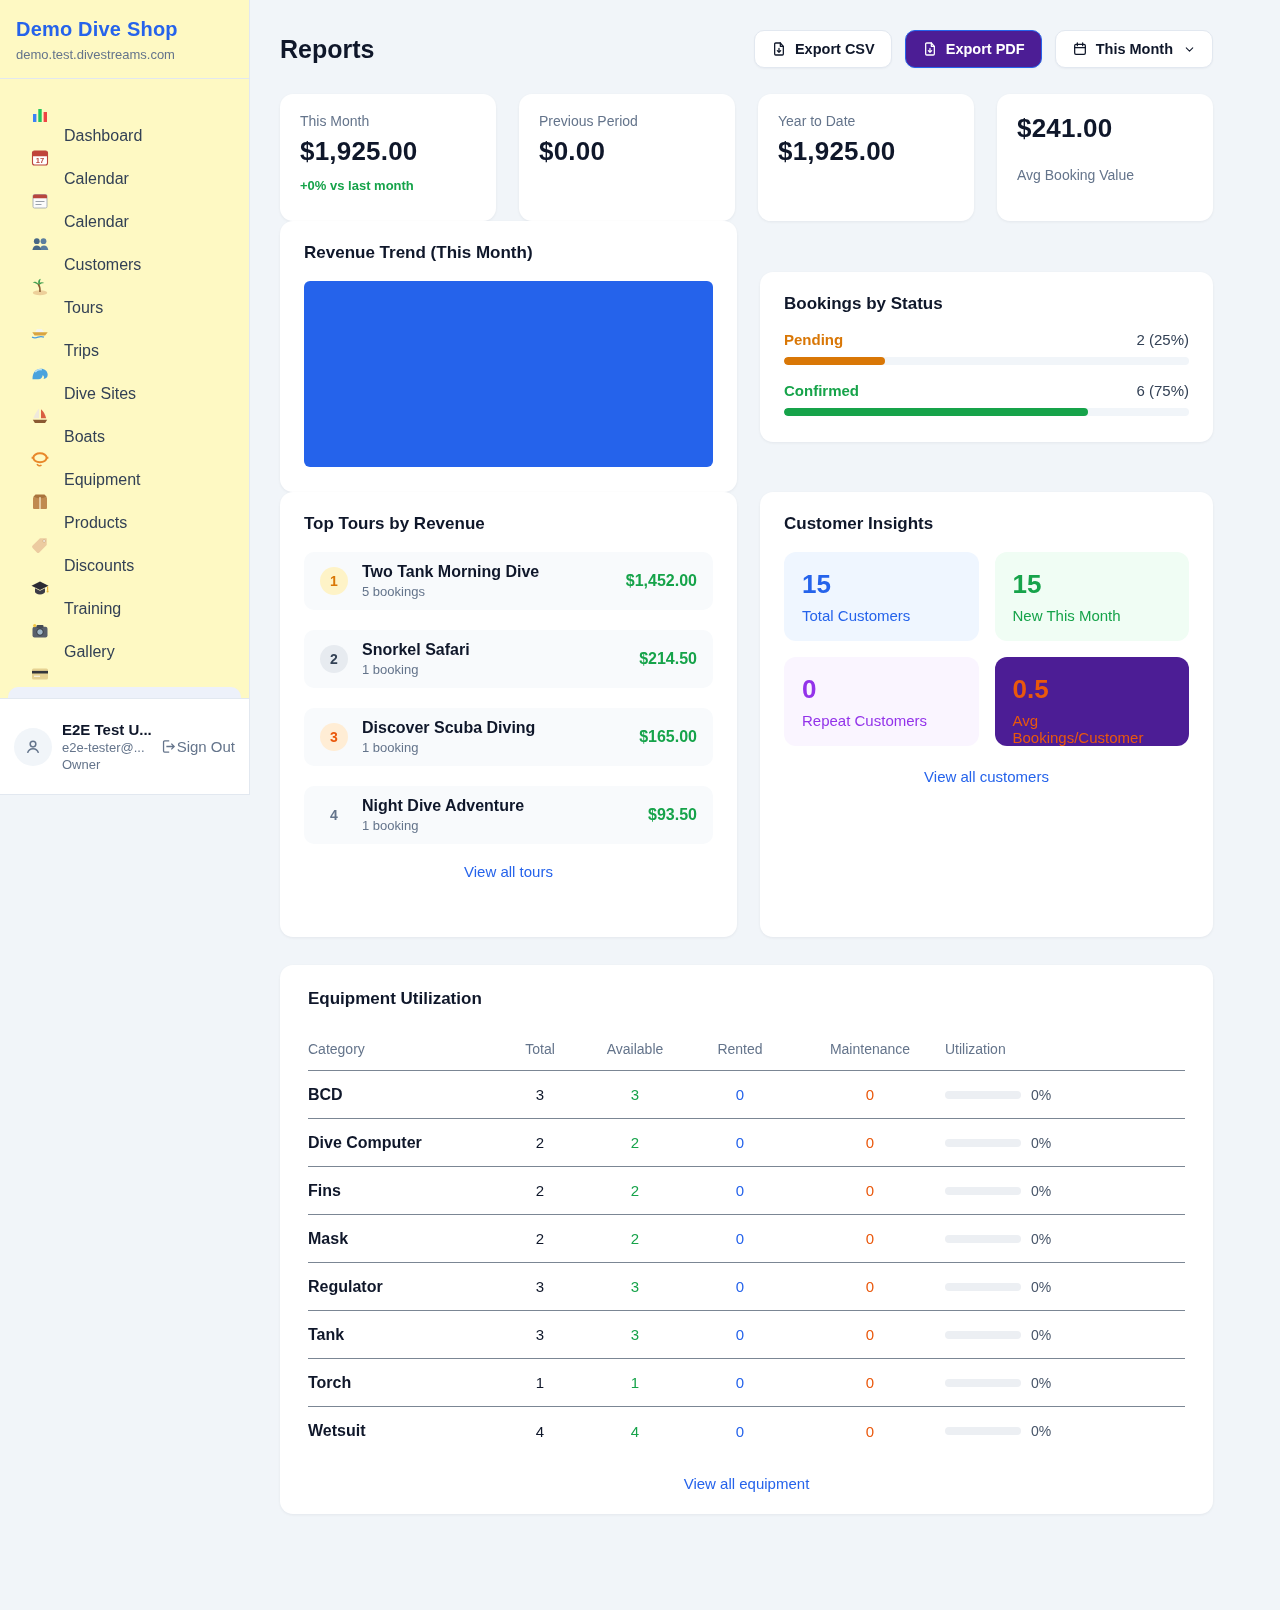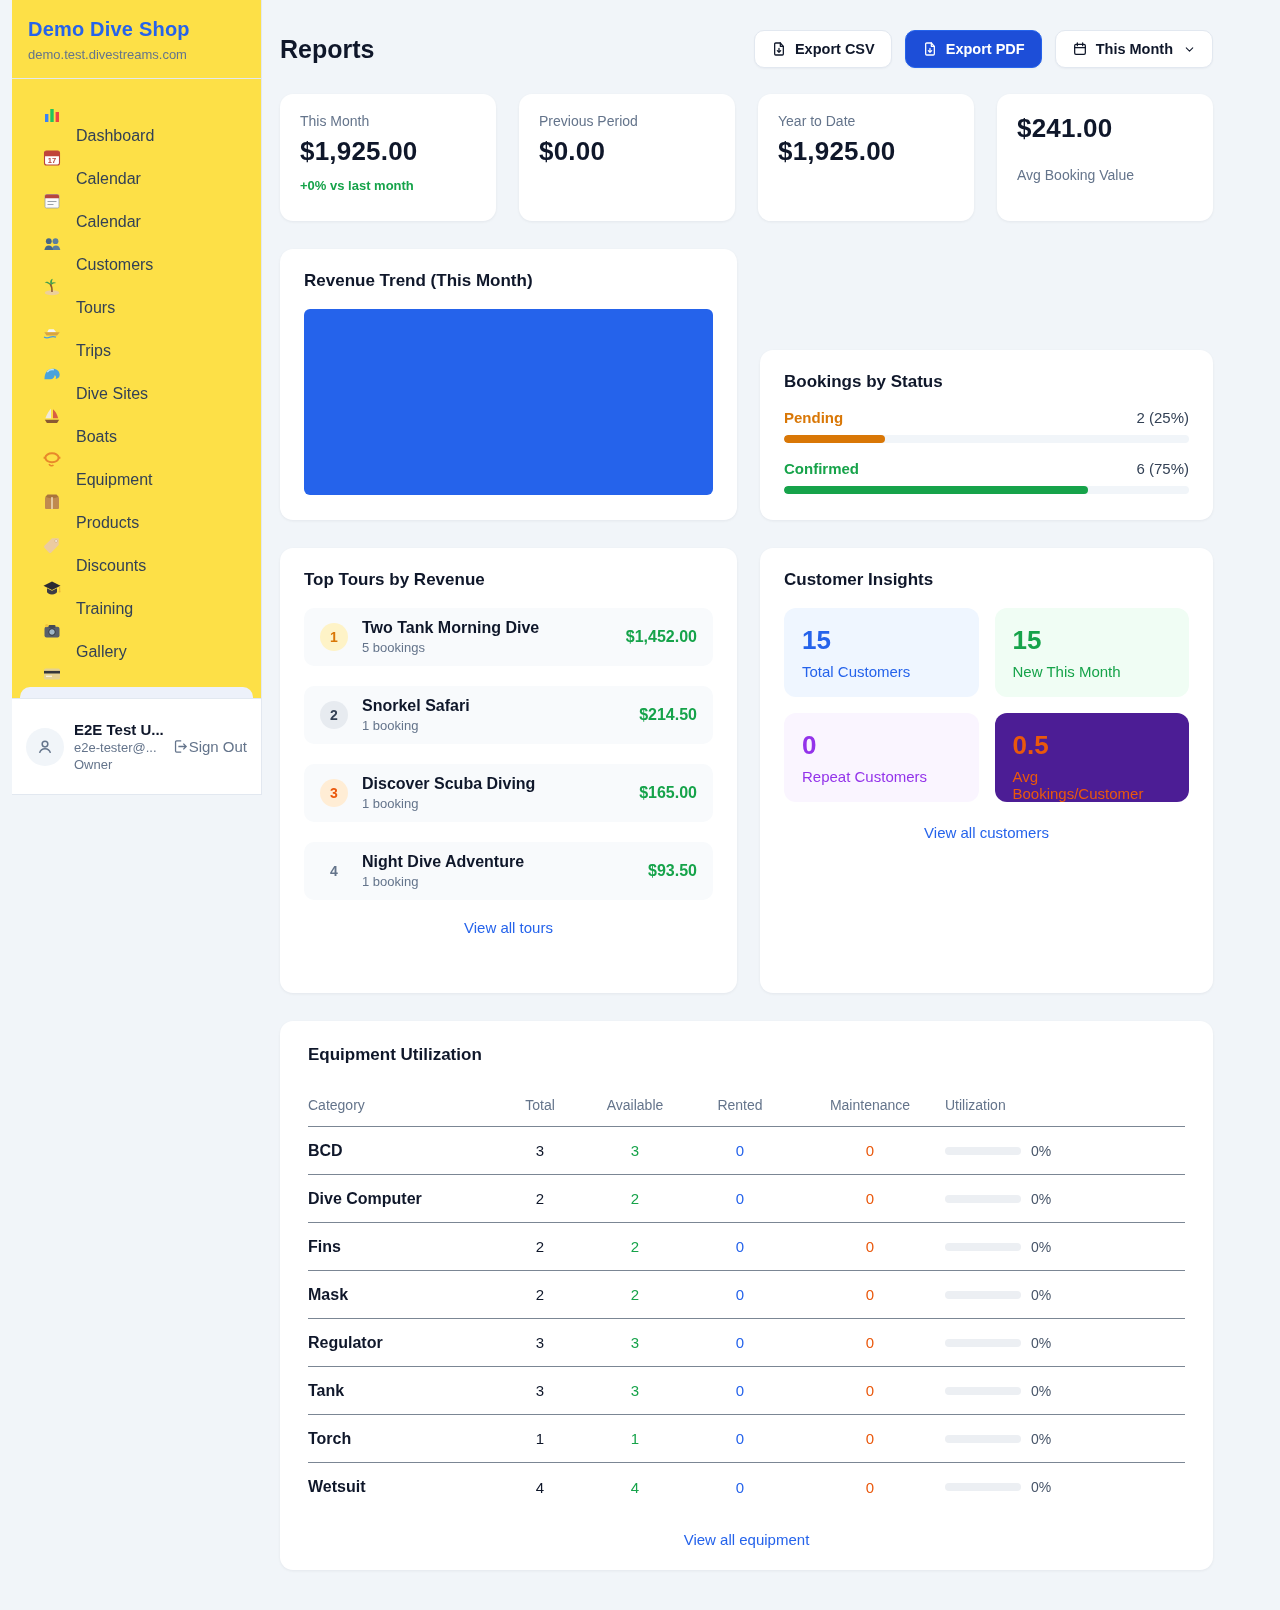--- a/index.html
+++ b/index.html
@@ -1,20 +1,20 @@
 <!DOCTYPE html>
 <html><head>
 <meta charset="utf-8">
 <style>
   * { margin:0; padding:0; box-sizing:border-box; }
   html,body { width:1280px; height:1610px; }
   body { background:#f1f5f9; font-family:"Liberation Sans", sans-serif; color:#0f172a; position:relative; overflow:hidden; }
 
   
-  .sidebar { position:absolute; left:12px; top:0; width:250px; height:795px; background:#fde047;
+  .sidebar { position:absolute; left:0; top:0; width:250px; height:795px; background:#fef9c3;
              border-right:1px solid #e2e8f0; border-bottom:1px solid #e2e8f0; }
   .shop-header { padding:18px 16px 16px; border-bottom:1px solid #e2e8f0; }
   .shop-name { font-size:20px; font-weight:bold; color:#2563eb; letter-spacing:.2px; }
   .shop-domain { font-size:13px; color:#64748b; margin-top:6px; }
   .nav { padding:14px 8px 0; }
   .nav-item { display:flex; align-items:center; gap:14px; height:43px; padding:0 14px 0 22px;
               border-radius:10px; cursor:pointer; }
   .nav-item svg { width:20px; height:20px; flex:0 0 20px; }
   .nav-label { font-size:16px; color:#334155;margin-top:43px; }
   .nav-partial { position:absolute; left:8px; right:8px; bottom:96px; height:11px;
@@ -34,35 +34,35 @@
   
   .main { position:absolute; left:280px; top:0; width:933px; }
   .topbar { display:flex; align-items:center; margin-top:30px; }
   .page-title { font-size:25px; font-weight:800; color:#0f172a; }
   .actions { margin-left:auto; display:flex; gap:13px; }
   .btn { display:flex; align-items:center; gap:8px; height:38px; padding:0 16px; border-radius:10px;
          background:#fff; border:1px solid #e2e8f0; font-size:14.5px; font-weight:bold; color:#0f172a;
          cursor:pointer; box-shadow:0 1px 2px rgba(15,23,42,.04); }
   .btn svg { width:16px; height:16px; stroke:currentColor; fill:none; stroke-width:1.9;
              stroke-linecap:round; stroke-linejoin:round; }
-  .btn.primary { background:#1d4ed8; border-color:#2563eb; color:#fff; }
+  .btn.primary { background:#4c1d95; border-color:#2563eb; color:#fff; }
   .btn .chev { width:13px; height:13px; margin-left:2px; }
 
   .card { background:#fff; border-radius:13px; box-shadow:0 1px 3px rgba(15,23,42,.06); }
   .card-title { font-size:17px; font-weight:bold; color:#0f172a; }
 
   .stats { display:flex; gap:23px; margin-top:26px; }
   .stat-card { flex:1; height:127px; padding:19px 20px; }
   .stat-label { font-size:14px; color:#64748b; }
   .stat-value { font-size:26px; font-weight:800; color:#0f172a; margin-top:7px; letter-spacing:.2px; }
   .stat-delta { font-size:13px; font-weight:bold; color:#16a34a; margin-top:11px; }
   .stat-card.value-first .stat-value { margin-top:0; }
   .stat-card.value-first .stat-label { margin-top:23px; }
 
-  .row2, .row3 { display:flex; gap:23px; margin-top:28px; align-items:flex-end; }
+  .row2, .row3 { display:flex; gap:23px; align-items:center; }
   .revenue-card { width:457px; padding:22px 24px 25px; }
   .revenue-block { margin-top:18px; height:186px; border-radius:6px; background:#2563eb; }
   .status-card { width:453px; padding:22px 24px 26px; }
   .status-row { margin-top:17px; }
   .status-head { display:flex; justify-content:space-between; align-items:baseline; }
   .status-label { font-size:15px; font-weight:bold; }
   .status-label.pending { color:#d97706; }
   .status-label.confirmed { color:#16a34a; }
   .status-count { font-size:15px; color:#334155; }
   .bar-track { margin-top:9px; height:8px; border-radius:4px; background:#f1f5f9; overflow:hidden; }

